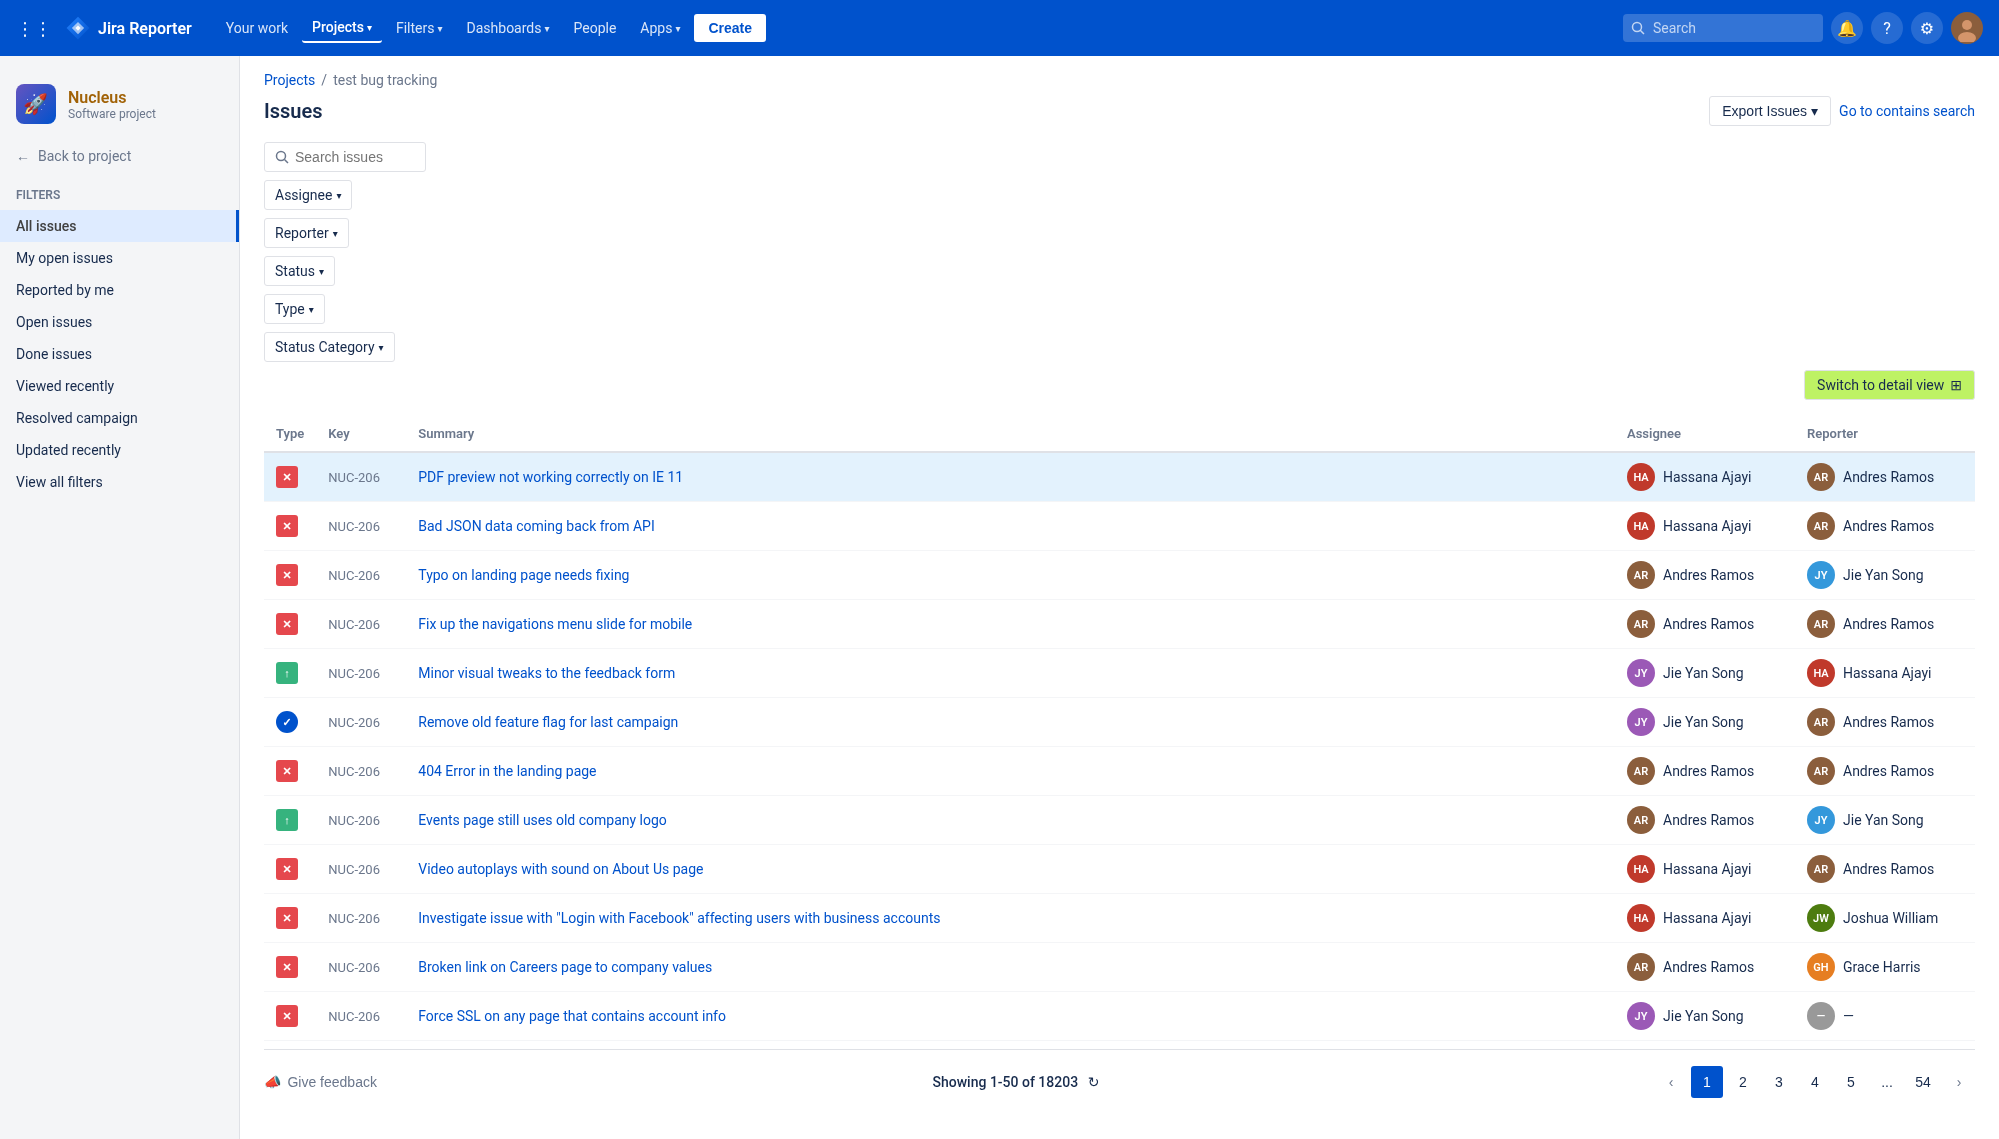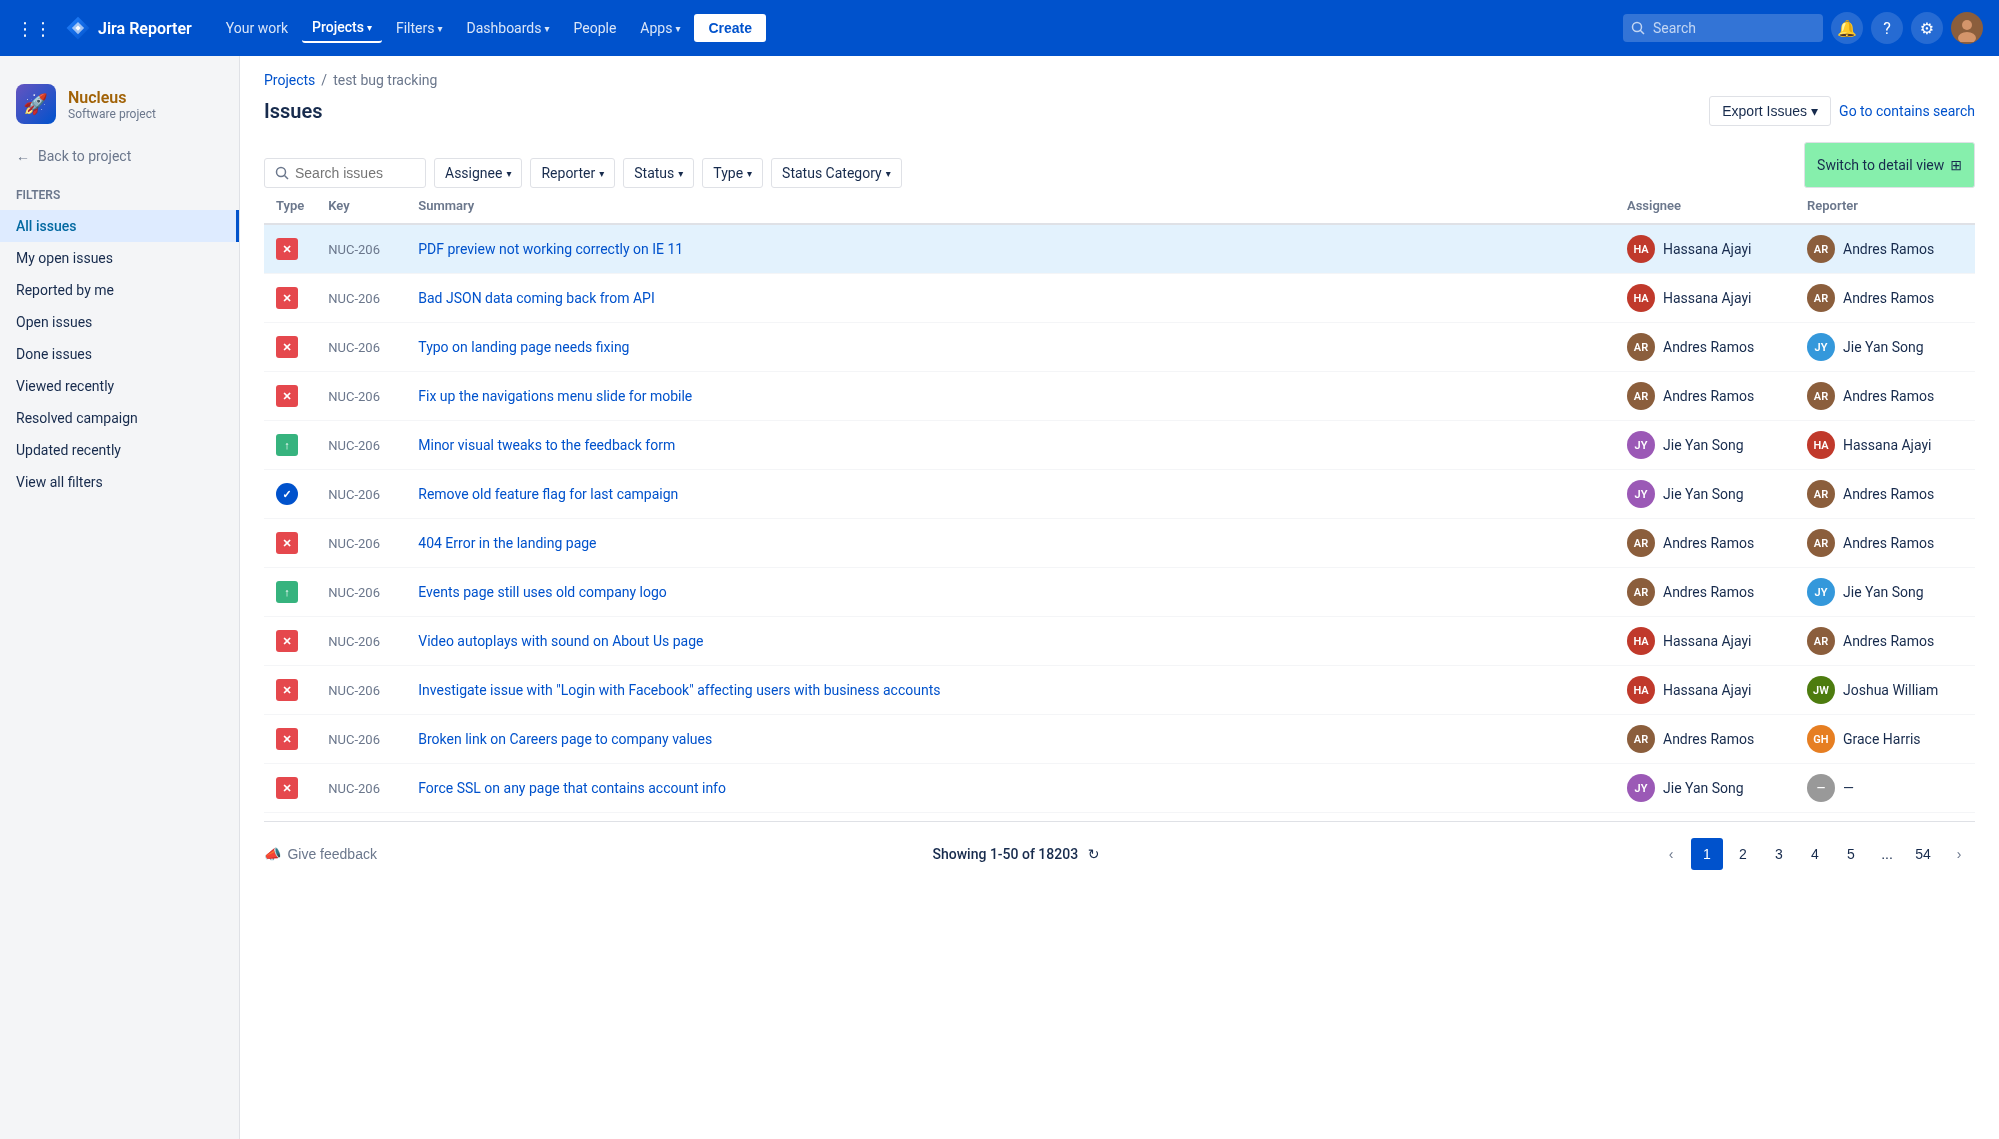--- a/index.html
+++ b/index.html
@@ -64,21 +64,21 @@
     .sidebar-project-type { font-size: 12px; color: #6B778C; }
     .sidebar-back {
       display: flex; align-items: center; gap: 8px;
       padding: 8px 16px; cursor: pointer; color: #6B778C; font-size: 14px;
     }
     .sidebar-section-title { padding: 16px 16px 8px; font-size: 12px; font-weight: 600; color: #6B778C; text-transform: uppercase; }
     .sidebar-item {
       display: flex; align-items: center; padding: 8px 16px;
       cursor: pointer; color: #172B4D; font-size: 14px; border-radius: 0;
     }
-    .sidebar-item.active { background: #DEEBFF; color: #0369a1; font-weight: 500; border-right: 3px solid #0052CC; }
+    .sidebar-item.active { background: #DEEBFF; color: #404040; font-weight: 500; border-right: 3px solid #0052CC; }
 
     
     .main-content { margin-left: 240px; padding: 16px 24px; flex: 1; }
 
     
     .breadcrumb { display: flex; align-items: center; gap: 6px; font-size: 14px; color: #6B778C; margin-bottom: 8px; }
     .breadcrumb a { color: #0052CC; text-decoration: none; cursor: pointer; }
     .breadcrumb-sep { color: #6B778C; }
 
     
@@ -86,37 +86,37 @@
     .page-title { font-size: 20px; font-weight: 600; color: #172B4D; }
     .page-actions { display: flex; align-items: center; gap: 8px; }
     .export-btn {
       display: flex; align-items: center; gap: 4px;
       border: 1px solid #DFE1E6; background: #fff; border-radius: 3px;
       padding: 6px 12px; cursor: pointer; font-size: 14px; color: #172B4D;
     }
     .advanced-search-link { color: #0052CC; font-size: 14px; cursor: pointer; text-decoration: none; }
 
     
-    .filters-row { display: flex; align-items: flex-end; gap: 8px; flex-wrap: wrap; }
+    .filters-row { display: flex; align-items: flex-start; gap: 8px; margin-bottom: 16px; flex-wrap: wrap; flex-direction: column; }
     .filter-search {
       display: flex; align-items: center; gap: 6px;
       border: 1px solid #DFE1E6; border-radius: 3px; background: #fff;
       padding: 6px 10px; min-width: 160px;
     }
     .filter-search input { border: none; outline: none; font-size: 14px; background: transparent; width: 120px; }
     .filter-dropdown {
       display: flex; align-items: center; gap: 4px;
       border: 1px solid #DFE1E6; border-radius: 3px; background: #fff;
       padding: 6px 10px; cursor: pointer; font-size: 14px; color: #172B4D;
       white-space: nowrap;
     }
     .detail-view-btn {
       margin-left: auto; display: flex; align-items: center; gap: 6px;
-      border: 1px solid #DFE1E6; background: #86efac; border-radius: 3px;
-      padding: 14px 12px; cursor: pointer; font-size: 14px; color: #172B4D;
+      border: 1px solid #DFE1E6; background: #bef264; border-radius: 3px;
+      padding: 6px 12px; cursor: pointer; font-size: 14px; color: #172B4D;
     }
 
     
     .issues-table { width: 100%; border-collapse: collapse; }
     .issues-table thead tr { border-bottom: 2px solid #DFE1E6; }
     .issues-table th { padding: 10px 12px; text-align: left; font-size: 13px; font-weight: 600; color: #6B778C; white-space: nowrap; }
     .issues-table tbody tr { border-bottom: 1px solid #F4F5F7; cursor: pointer; }
     .issues-table tbody tr.selected { background: #E3F2FD; }
     .issues-table td { padding: 10px 12px; font-size: 14px; vertical-align: middle; }
     .col-type { width: 50px; }

